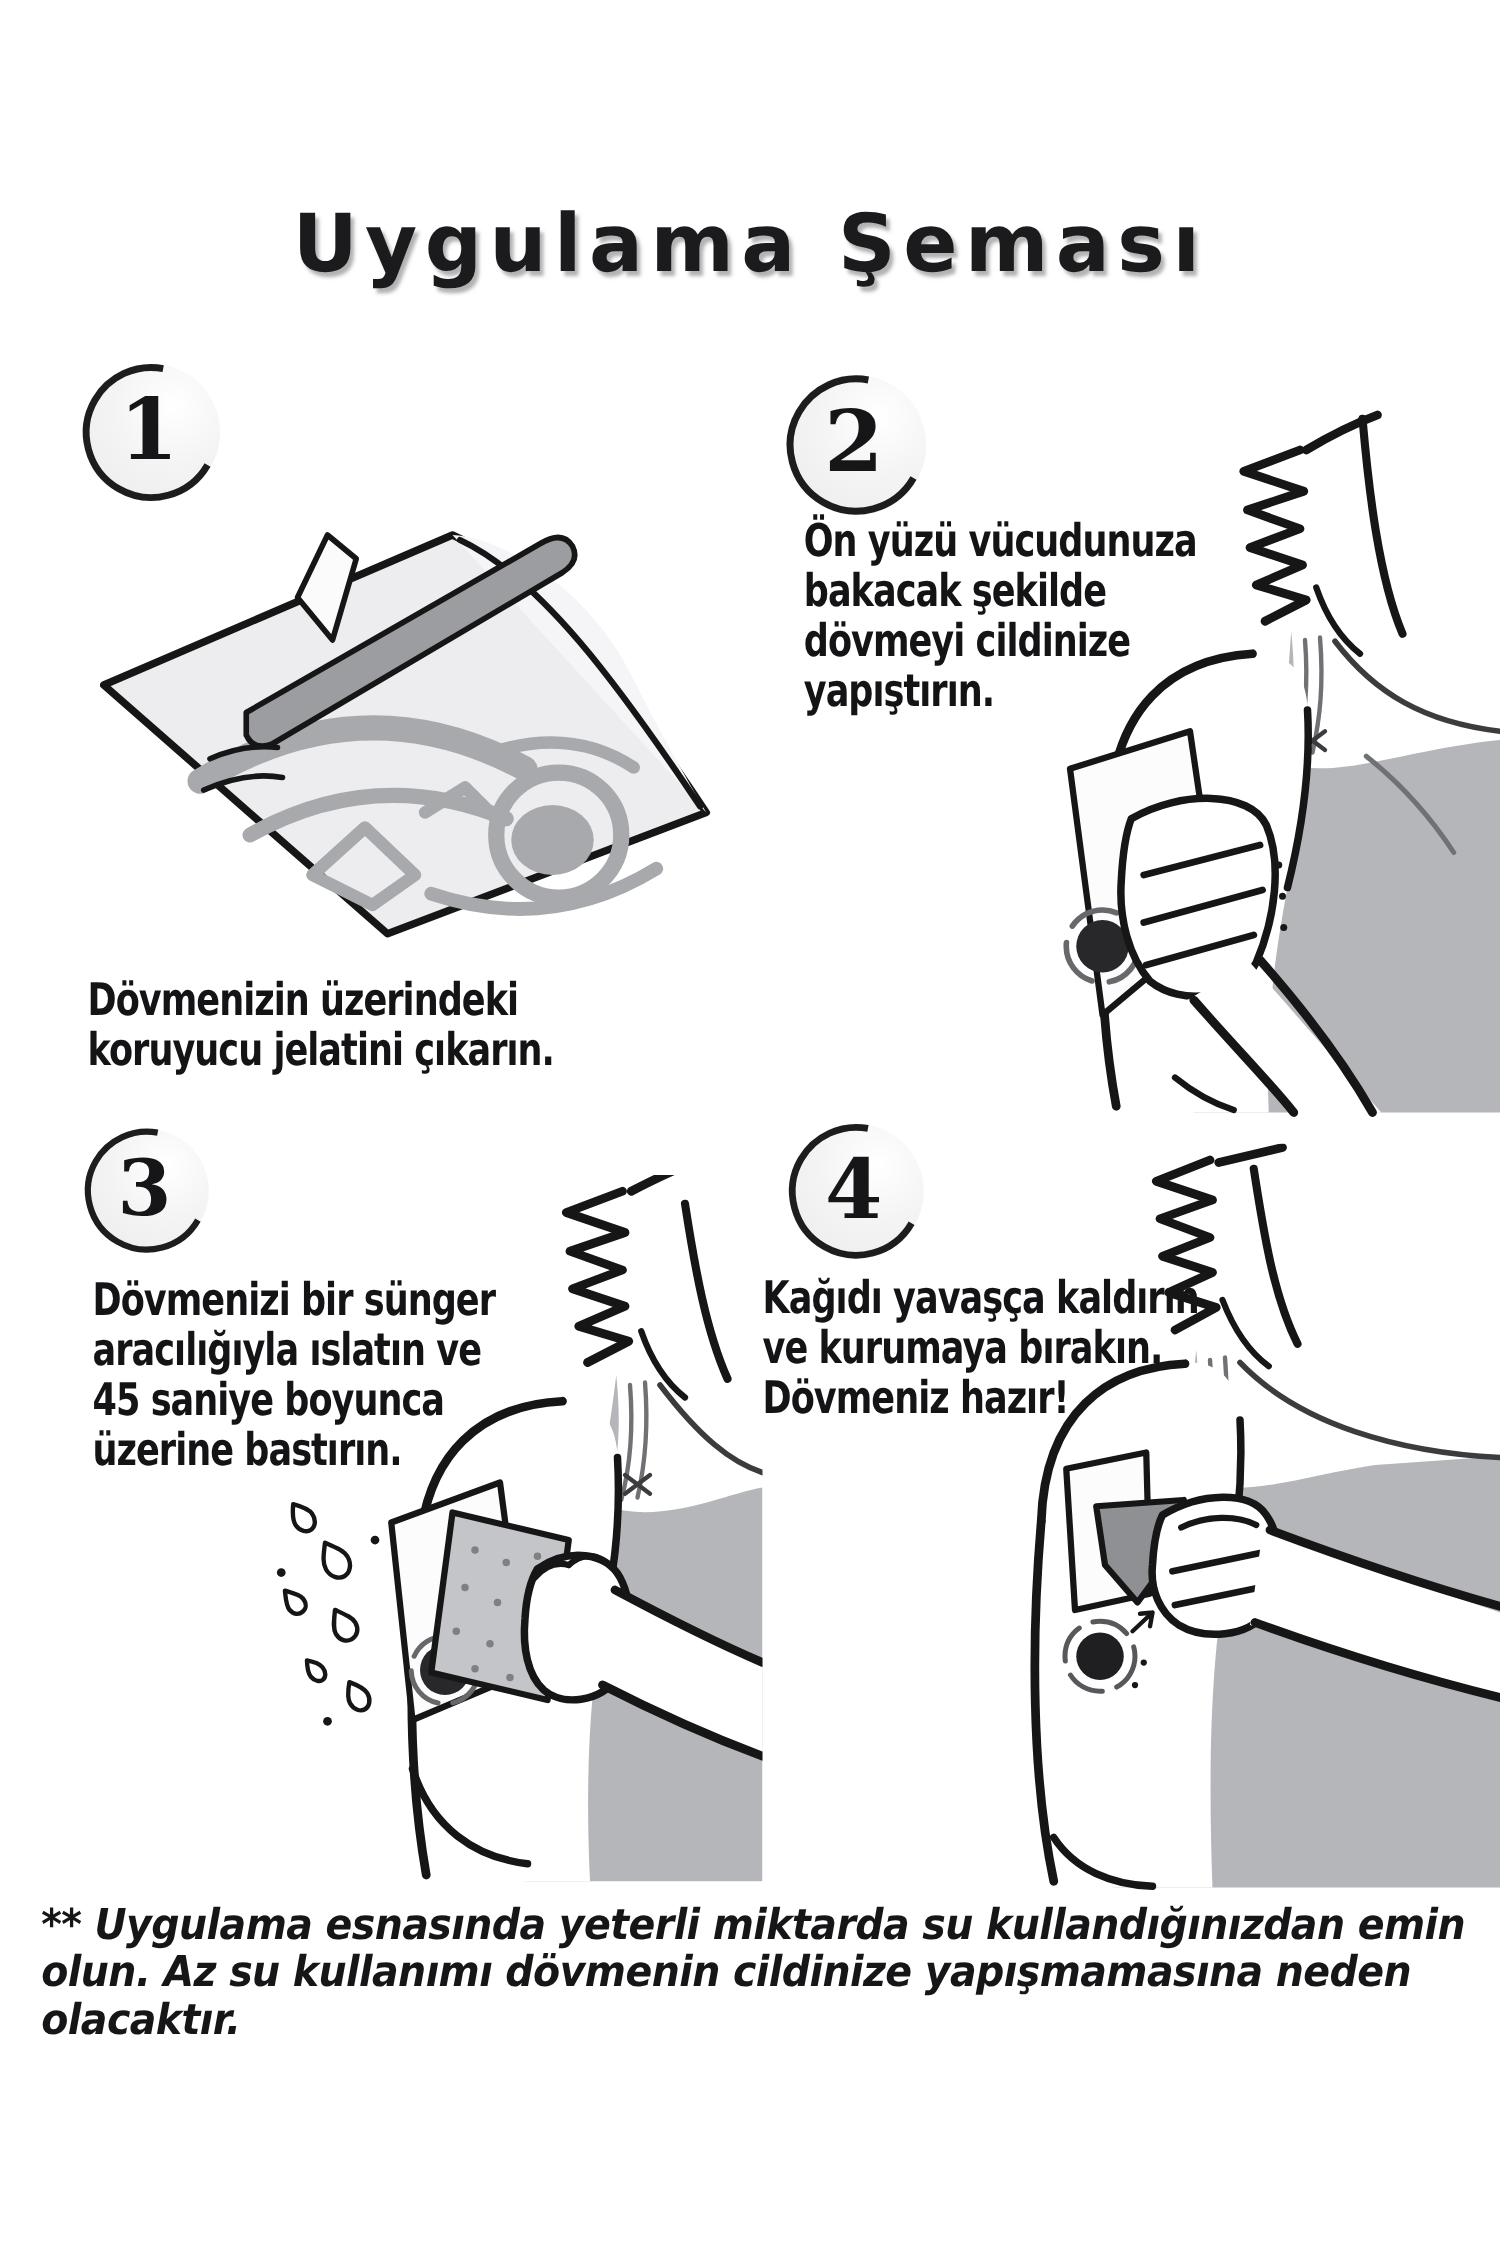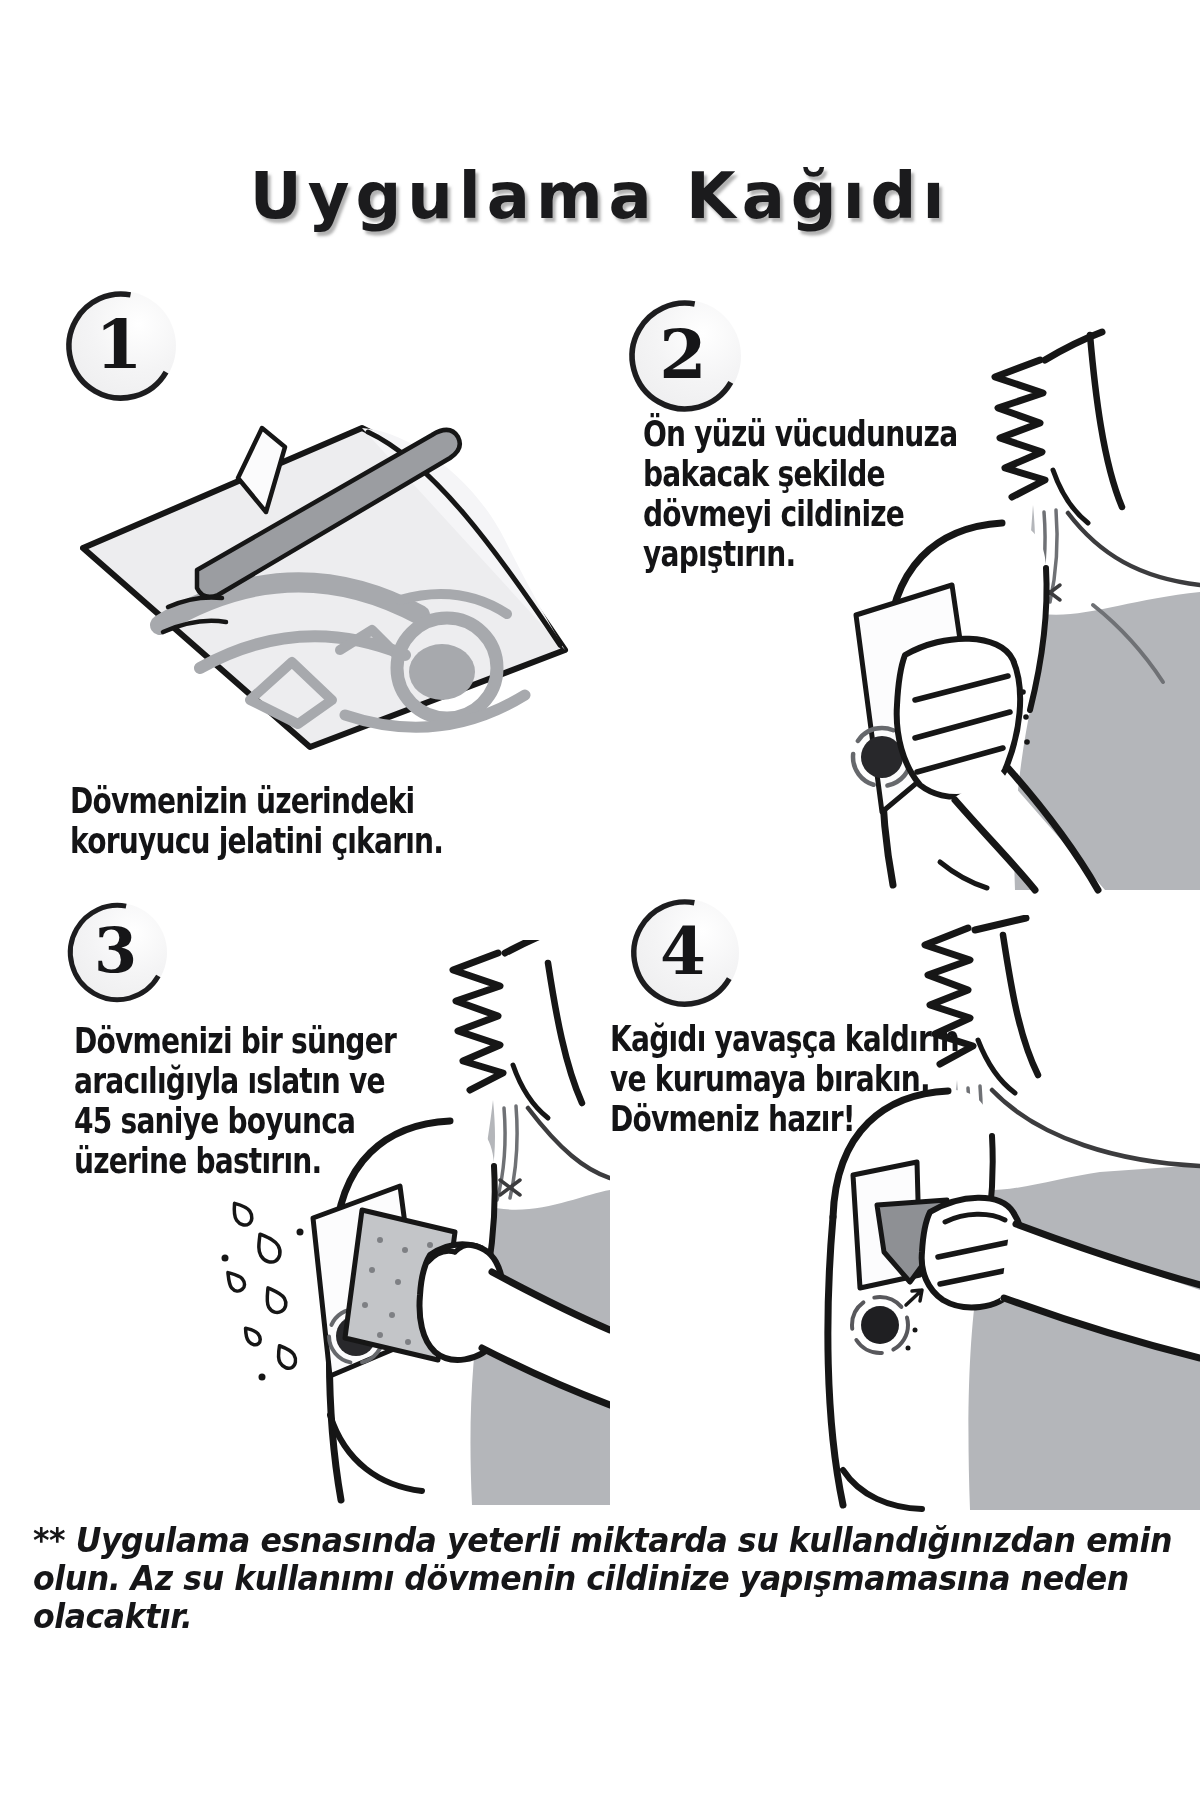--- a/index.html
+++ b/index.html
@@ -33,21 +33,21 @@
     letter-spacing:-0.5px;white-space:pre-line;transform:scaleX(0.93);transform-origin:left top;
   }
   .ill{position:absolute;}
   .ill svg{display:block;width:100%;height:100%;}
 </style>
 </head>
 <body>
 
 <div class="page">
 
-  <h1 class="page-title">Uygulama Kağıdı</h1>
+  <h1 class="page-title">Uygulama Şeması</h1>
 
   <div class="badge" style="left:66px;top:291px;width:110px;height:110px;">
     <svg class="ring" viewBox="0 0 118 118">
       <circle cx="59" cy="59" r="52" fill="none" stroke="#1d1d1f" stroke-width="5.5" stroke-dasharray="227 100" transform="rotate(30 59 59)"></circle>
     </svg>
     <span class="num" style="font-size:68px;">1</span>
   </div>
 
   <div class="badge" style="left:629px;top:300px;width:112px;height:112px;">
     <svg class="ring" viewBox="0 0 118 118">

